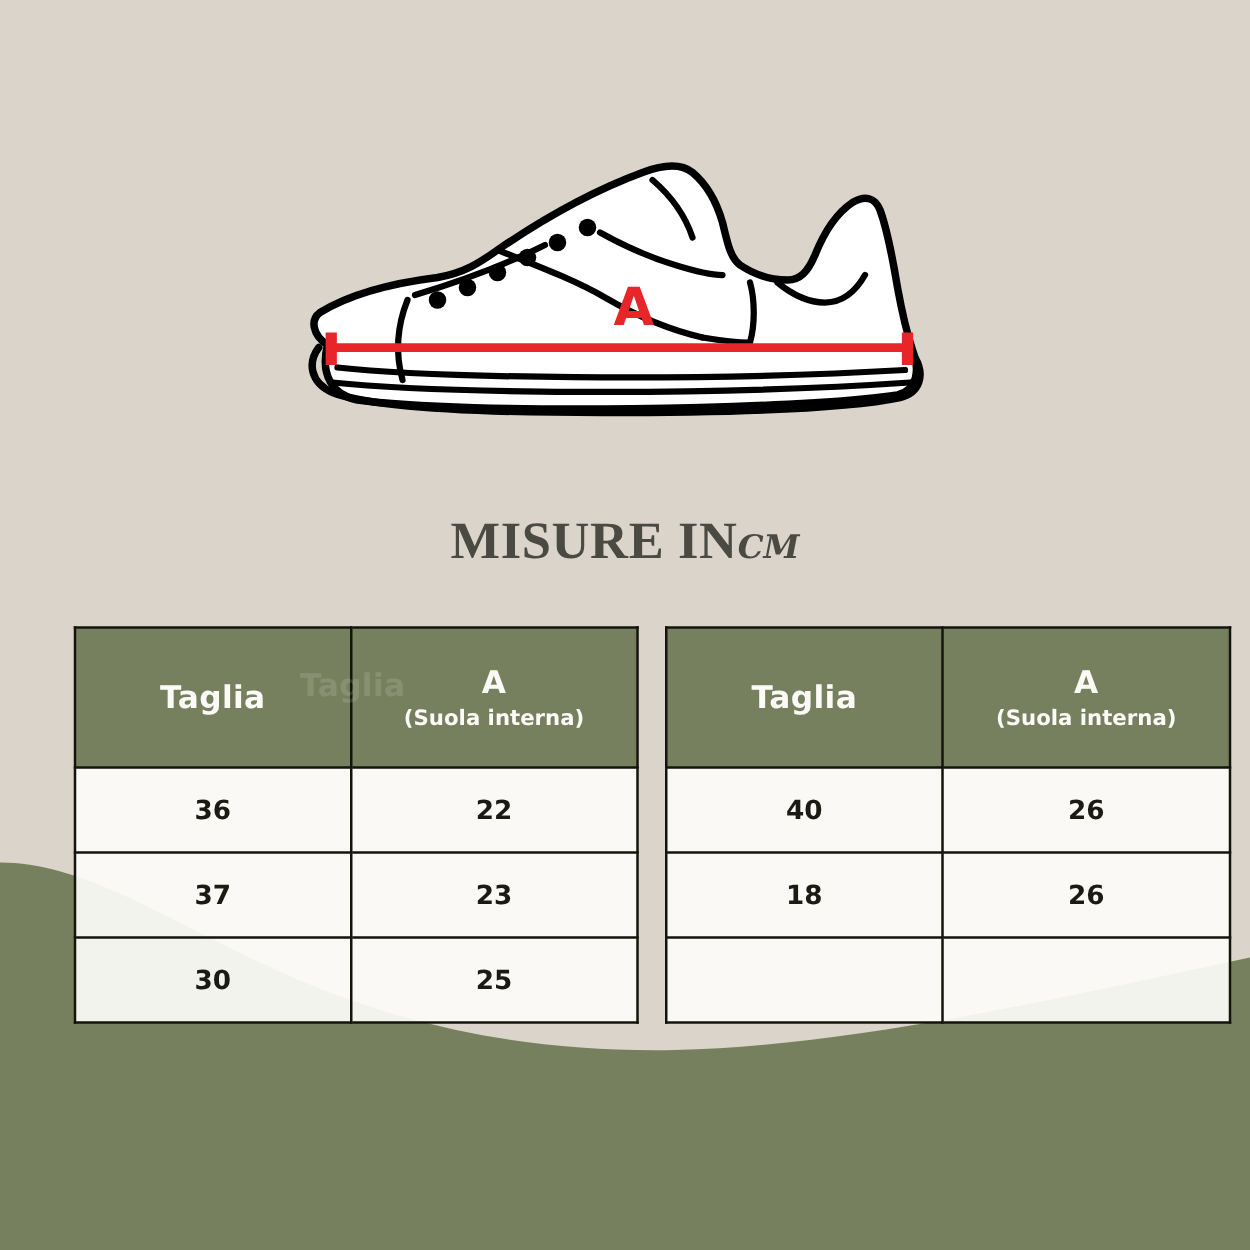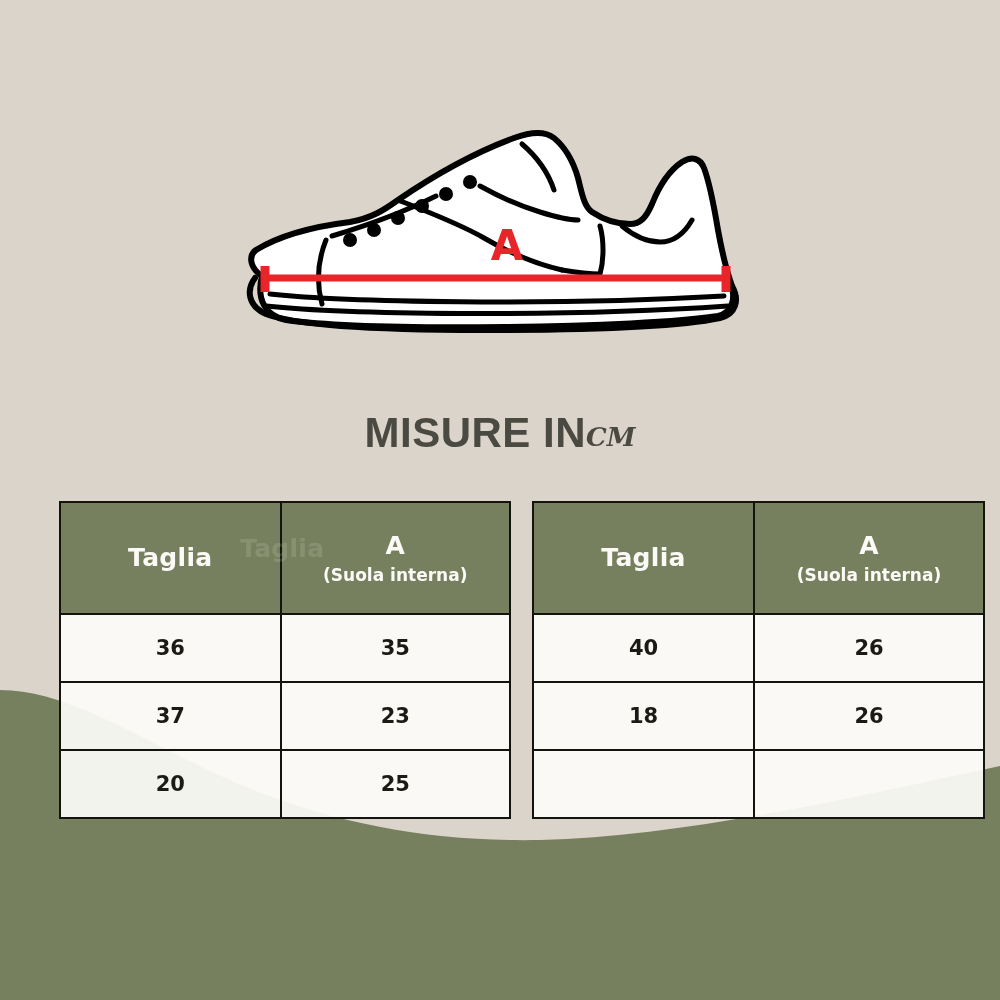--- a/index.html
+++ b/index.html
@@ -38,21 +38,21 @@
   #title-block {
     position: absolute;
     left: 0;
     top: 409px;
     width: 1000px;
     text-align: center;
     z-index: 2;
     white-space: nowrap;
   }
   #title-main {
-    font-family: Liberation Sans, sans-serif;
+    font-family: Liberation Serif, serif;
     font-size: 42px;
     font-weight: 700;
     letter-spacing: 0.5px;
     color: #4a4a42;
     vertical-align: middle;
   }
   #title-unit {
     font-family: "DejaVu Serif", serif;
     font-size: 37px;
     font-weight: 700;
@@ -227,28 +227,28 @@
       </th>
       <th>
         <span class="hdr-main">A</span>
         <span class="hdr-sub">(Suola interna)</span>
       </th>
     </tr>
   </thead>
   <tbody>
     <tr>
       <td>36</td>
-      <td>35</td>
+      <td>22</td>
     </tr>
     <tr>
       <td>37</td>
       <td>23</td>
     </tr>
     <tr>
-      <td>20</td>
+      <td>30</td>
       <td>25</td>
     </tr>
   </tbody>
 </table>
 
 <table class="size-table" id="table-right">
   <colgroup>
       <col class="col-size">
       <col class="col-measure">
     </colgroup>

